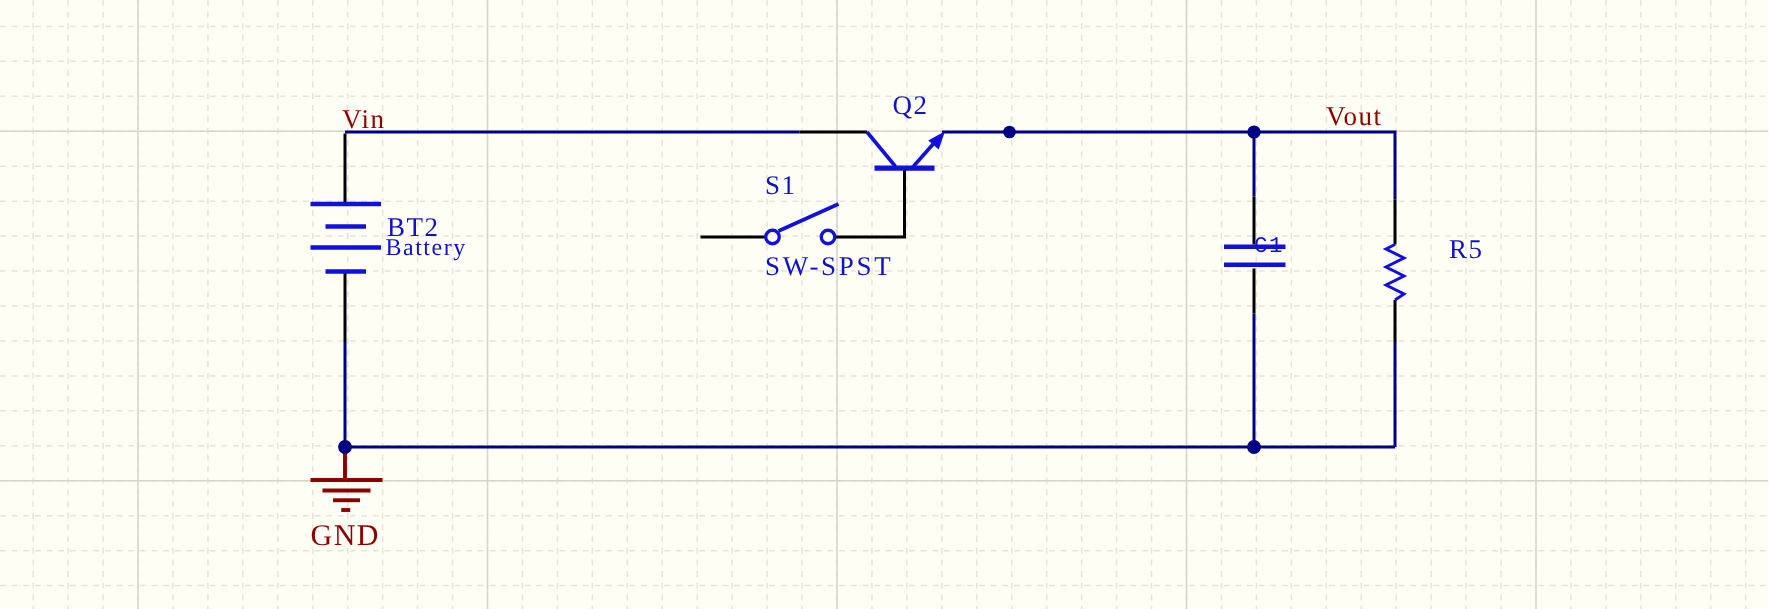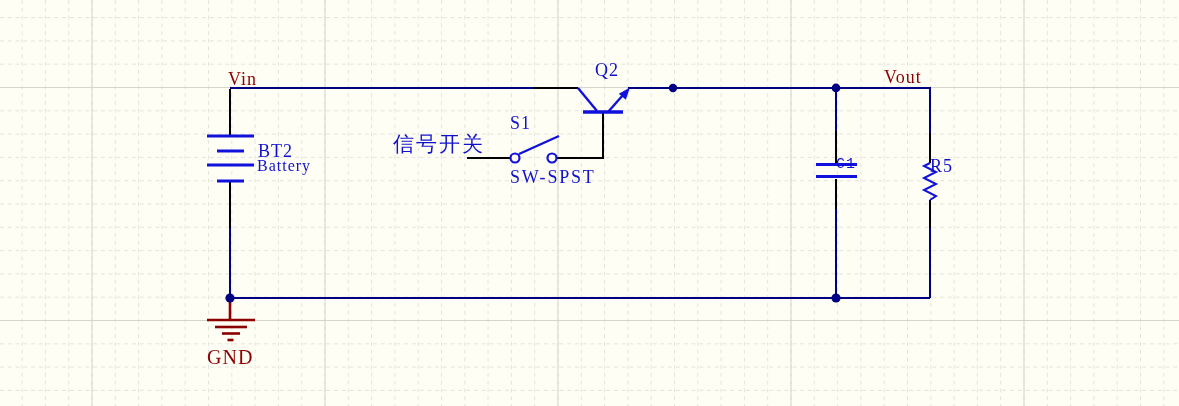--- a/index.html
+++ b/index.html
@@ -162,17 +162,16 @@
 
   <div class="labels">
     <span class="lbl dred" style="left:228px;top:70px;font-size:18px;">Vin</span>
     <span class="lbl dred" style="left:884px;top:68px;font-size:18px;">Vout</span>
     <span class="lbl dred" style="left:207px;top:347px;font-size:20px;">GND</span>
     <span class="lbl blue" style="left:258px;top:142px;font-size:18px;text-align:right;">BT2</span>
     <span class="lbl blue" style="left:257px;top:158px;font-size:16px;">Battery</span>
     <span class="lbl blue" style="left:579px;top:61px;font-size:18px;margin-left:16px;">Q2</span>
     <span class="lbl blue" style="left:510px;top:114px;font-size:18px;">S1</span>
     <span class="lbl blue" style="left:510px;top:168px;font-size:18px;letter-spacing:1.8px;">SW-SPST</span>
-    <span class="lbl blue" style="left:393px;top:134px;font-size:21px;letter-spacing:2px;">信号开关</span>
     <span class="lbl blue" style="left:836px;top:157px;font-size:15px;font-family:Liberation Mono, monospace;">C1</span>
-    <span class="lbl blue" style="left:930px;top:157px;font-size:18px;">R5</span>
+    <span class="lbl blue" style="left:966px;top:157px;font-size:18px;">R5</span>
   </div>
 </div>
 
 </body></html>

